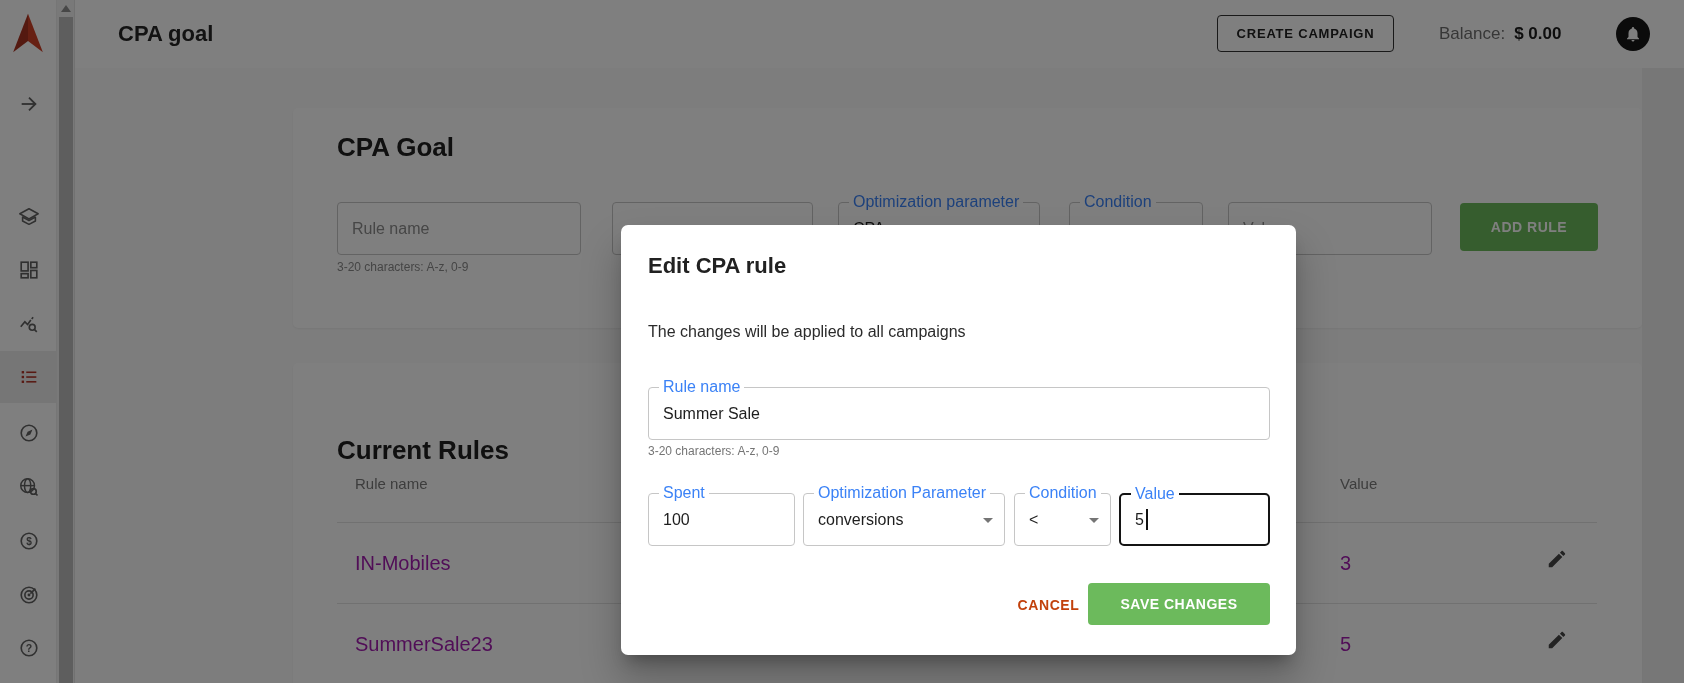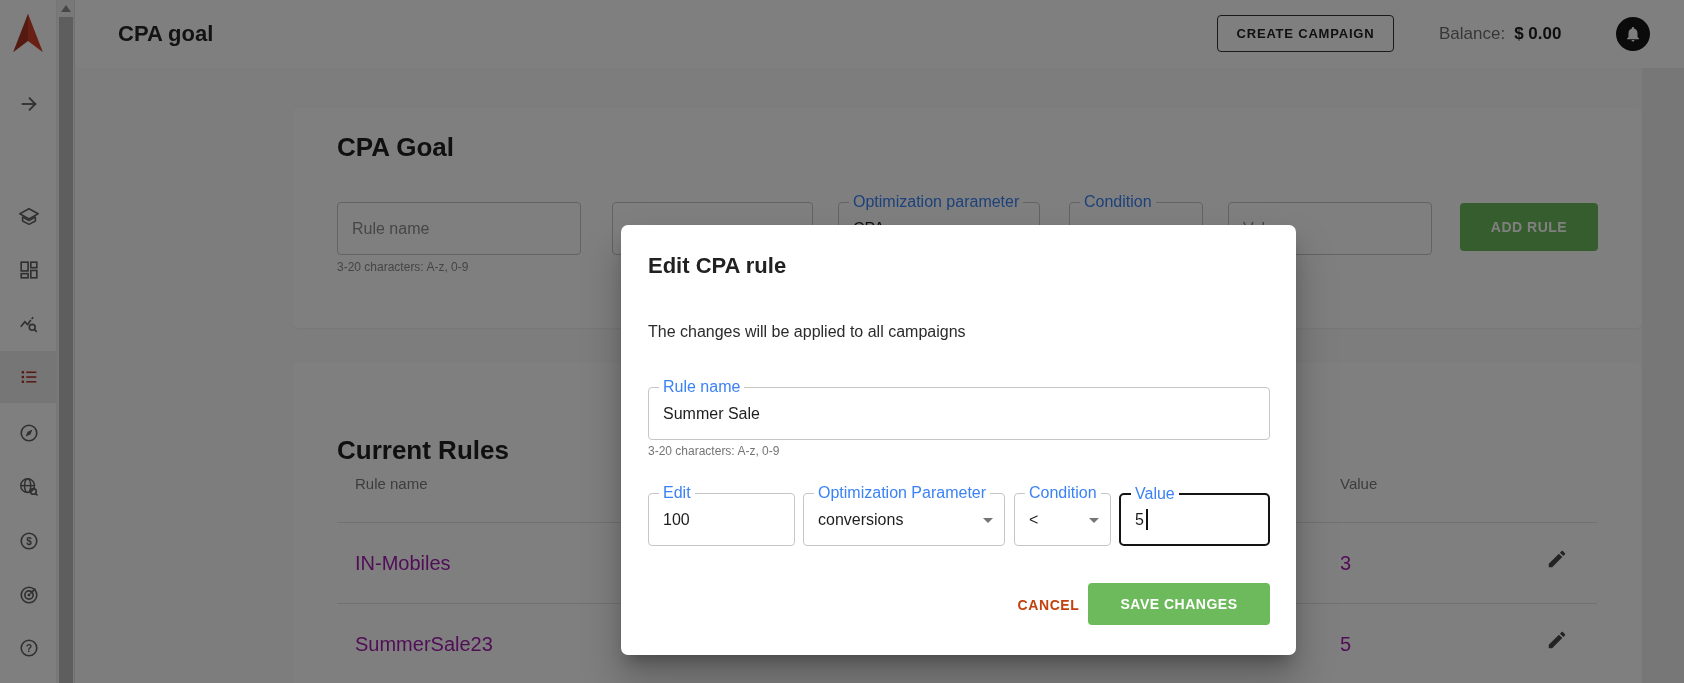--- a/index.html
+++ b/index.html
@@ -253,21 +253,21 @@
   <div id="modal-title">Edit CPA rule</div>
   <div id="modal-sub">The changes will be applied to all campaigns</div>
 
   <div id="m-rule" class="ofield">
     <span class="notch">Rule name</span>
     <span>Summer Sale</span>
   </div>
   <div id="m-hint" class="hint" style="color:#757575;">3-20 characters: A-z, 0-9</div>
 
   <div id="m-spent" class="ofield">
-    <span class="notch">Edit</span>
+    <span class="notch">Spent</span>
     <span>100</span>
   </div>
 
   <div id="m-opt" class="ofield">
     <span class="notch">Optimization Parameter</span>
     <span>conversions</span>
     <span class="dd-arrow"></span>
   </div>
 
   <div id="m-cond" class="ofield">

